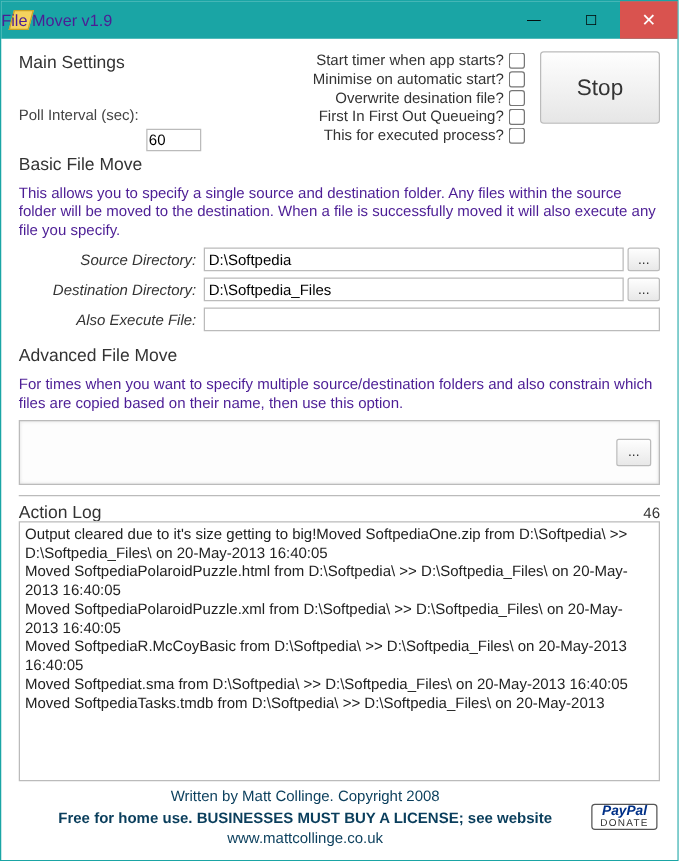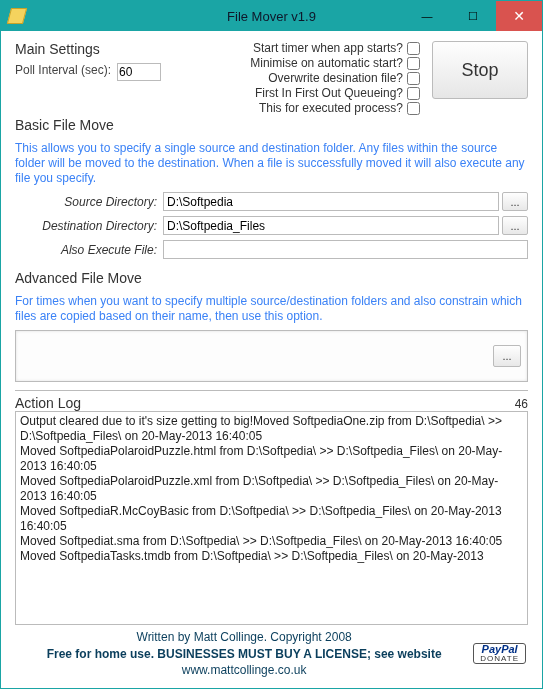--- a/index.html
+++ b/index.html
@@ -28,23 +28,22 @@
   .titlebar .icon {
     width: 16px; height: 16px;
     margin-left: 8px;
     background: #f4d35e;
     border: 1px solid #c9a227;
     transform: skewX(-15deg);
   }
   .titlebar .title {
     position: absolute;
     left: 0; right: 0;
-    text-align: center;
     font-size: 13px;
-    color: #0f172a;
+    color: #4c1d95;
     pointer-events: none;
   }
   .winbtns {
     margin-left: auto;
     display: flex;
     height: 100%;
   }
   .winbtn {
     width: 46px;
     display: flex;
@@ -74,29 +73,30 @@
   .right1 { flex: 1; display:flex; justify-content:flex-end; align-items:flex-start;}
   .heading {
     color: #333;
     font-size: 14px;
     margin-bottom: 6px;
   }
   .subline {
     color: #444;
     font-size: 12px;
     display: flex;
-    align-items: flex-start;
+    align-items: center;
     gap: 6px;
   }
   .pollbox {
     width: 44px;
     height: 18px;
     border: 1px solid #bbb;
     padding: 0 1px;
     font-size: 12px;
+    margin-top: 40px;
   }
   .opts {
     display: flex;
     flex-direction: column;
     gap: 1px;
     font-size: 12px;
     color: #333;
   }
   .optrow {
     display: flex;
@@ -112,21 +112,21 @@
     width: 96px;
     height: 58px;
     background: linear-gradient(#fefefe,#e6e6e6);
     border: 1px solid #bbb;
     border-radius: 3px;
     font-size: 18px;
     color: #333;
     display:flex; align-items:center; justify-content:center;
   }
   .red {
-    color: #3b82f6;
+    color: #4c1d95;
     font-size: 12px;
     line-height: 1.25;
     margin: 2px 0 6px 0;
   }
   .formrow {
     display: flex;
     align-items: center;
     margin-bottom: 5px;
   }
   .formrow .lbl {

